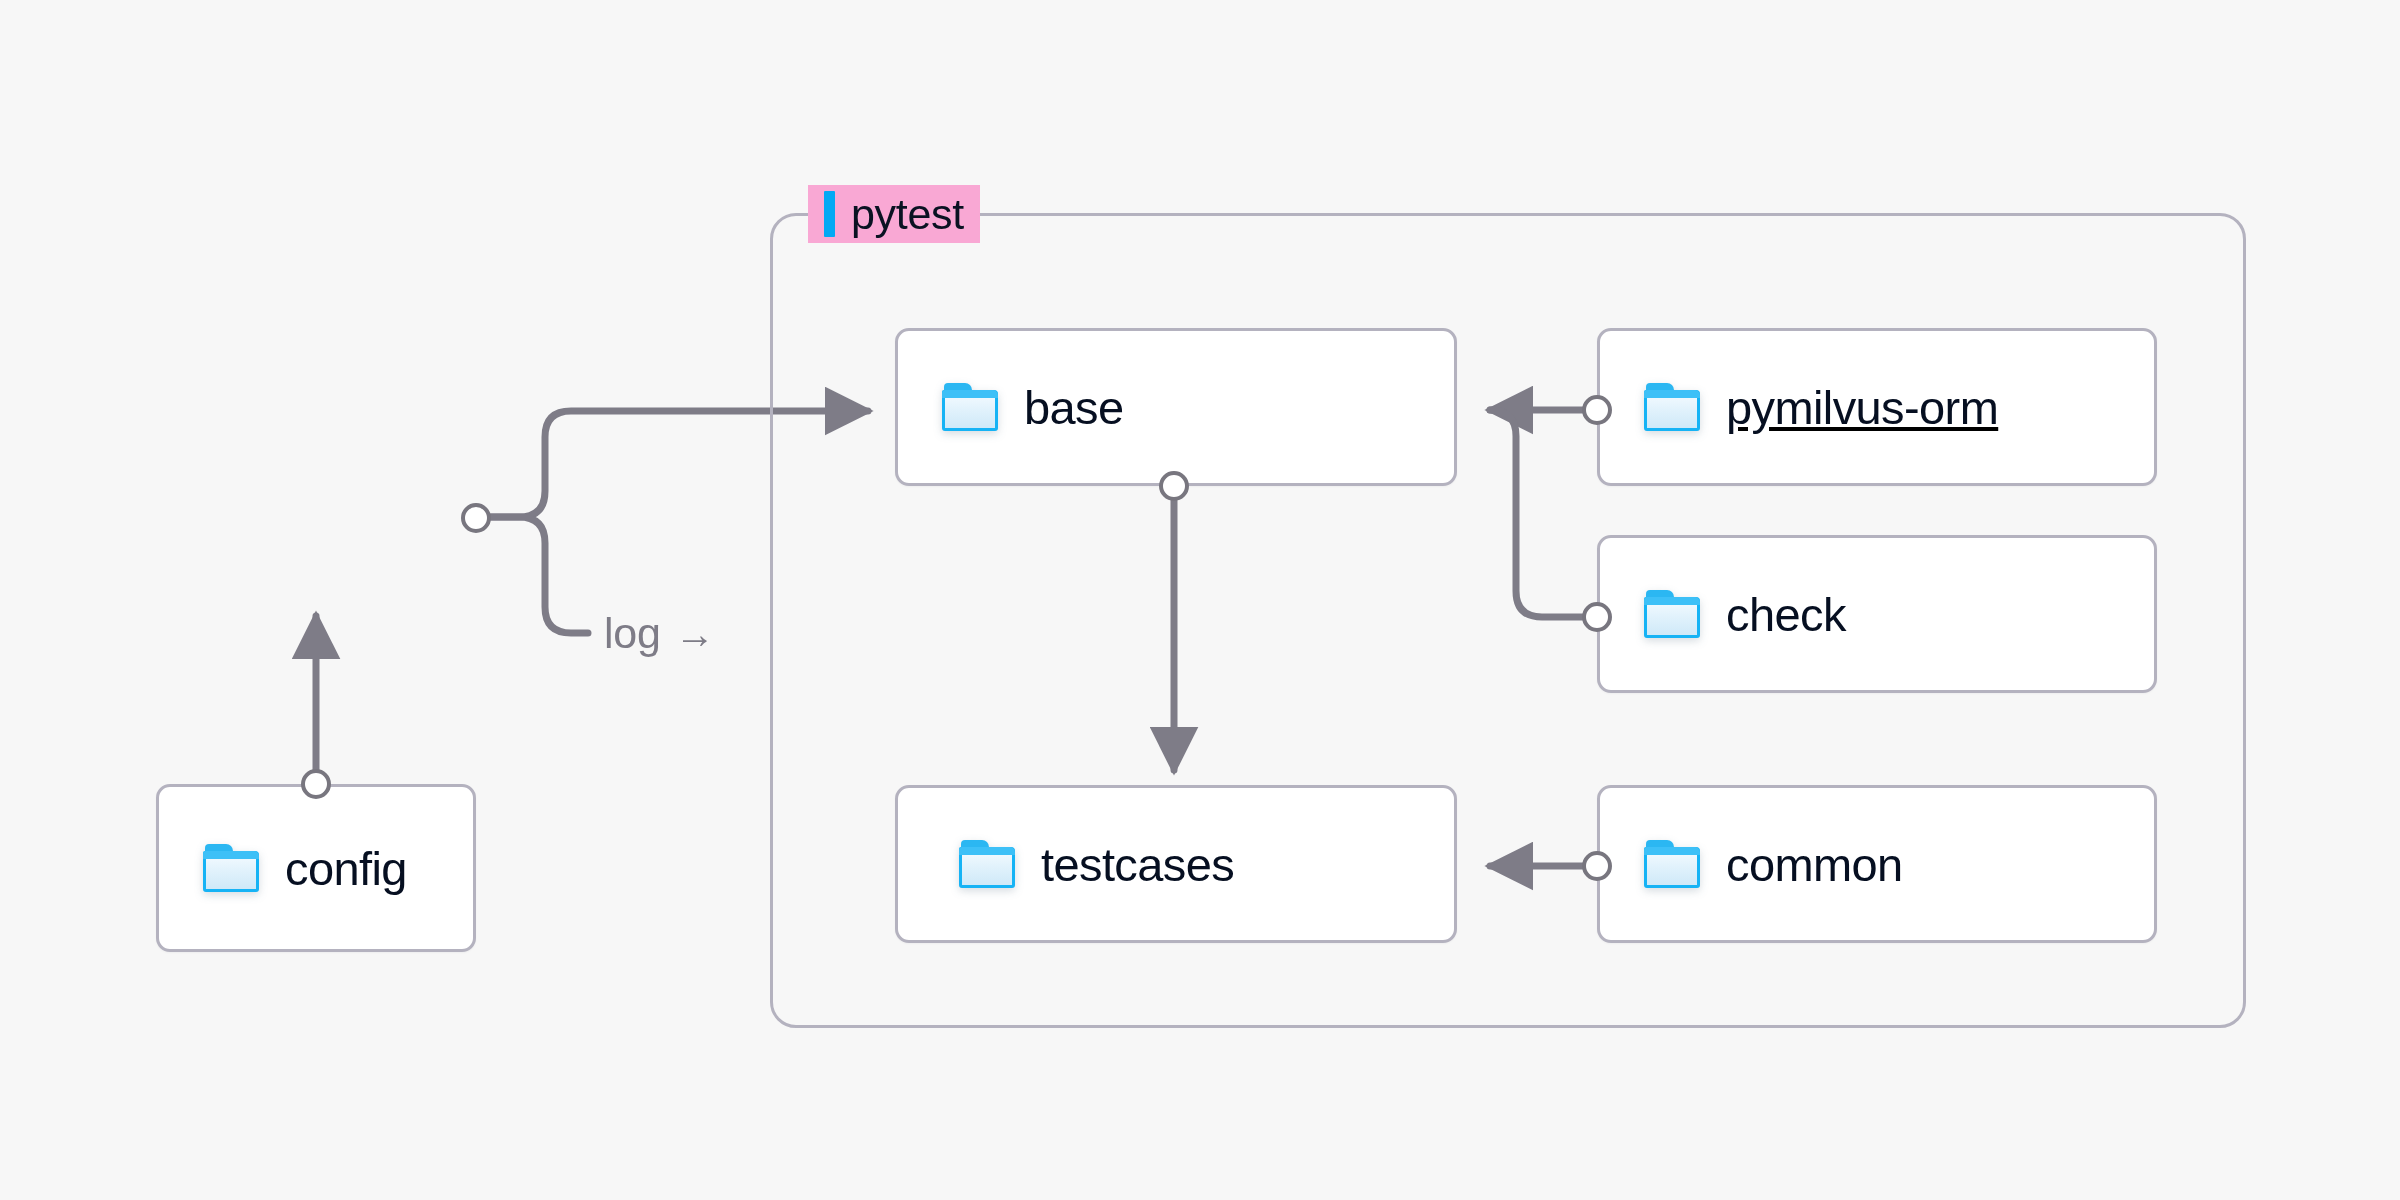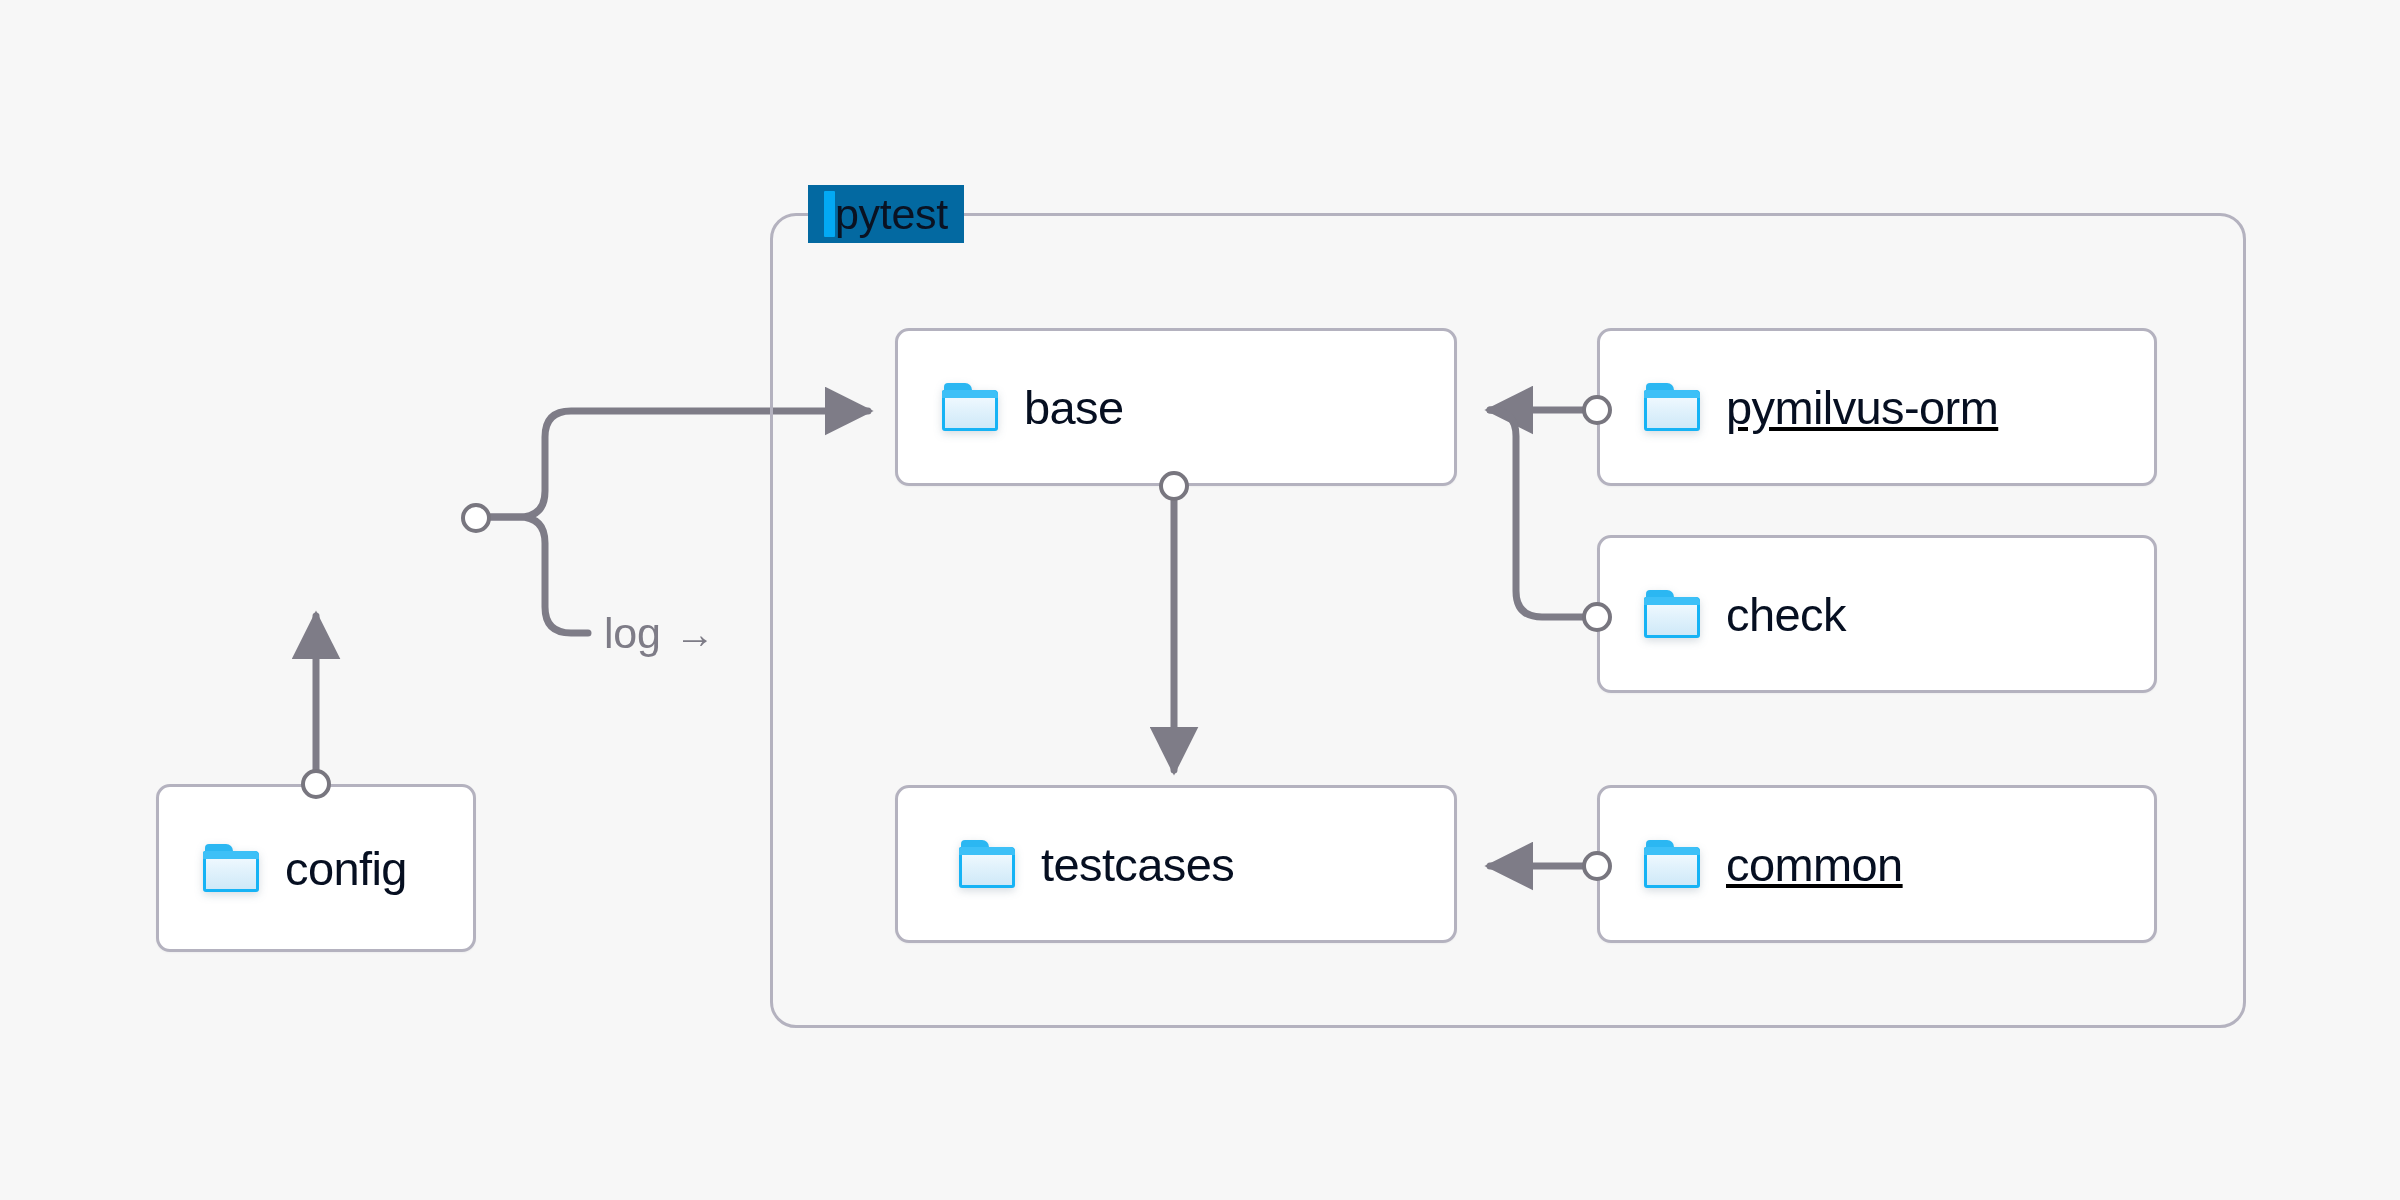--- a/index.html
+++ b/index.html
@@ -29,21 +29,22 @@
     position: absolute;
     border: 3px solid #b4b2bf;
     border-radius: 26px;
     background: transparent;
     box-sizing: border-box;
   }
   .group-label {
     position: absolute;
     display: flex;
     align-items: center;
-    background: #0369a1;
+    gap: 16px;
+    background: #f9a8d4;
     padding: 0 16px;
     height: 58px;
     box-sizing: border-box;
   }
   .group-label .bar {
     width: 11px;
     height: 46px;
     background: #03a9f4;
     border-radius: 1px;
     flex: none;
@@ -241,21 +242,21 @@
       <span class="folder">
         <span class="tab"></span>
           <span class="body"></span>
           <span class="lip"></span>
       </span>
       <span class="label">check</span>
     </div>
   </div>
   <div class="port" style="left:1582px; top:602px;"></div>
 
-  <div class="node" style="left:1597px; top:785px; width:560px; height:158px;text-decoration:underline;">
+  <div class="node" style="left:1597px; top:785px; width:560px; height:158px;">
     <div class="inner">
       <span class="folder">
         <span class="tab"></span>
           <span class="body"></span>
           <span class="lip"></span>
       </span>
       <span class="label">common</span>
     </div>
   </div>
   <div class="port" style="left:1582px; top:851px;"></div>

